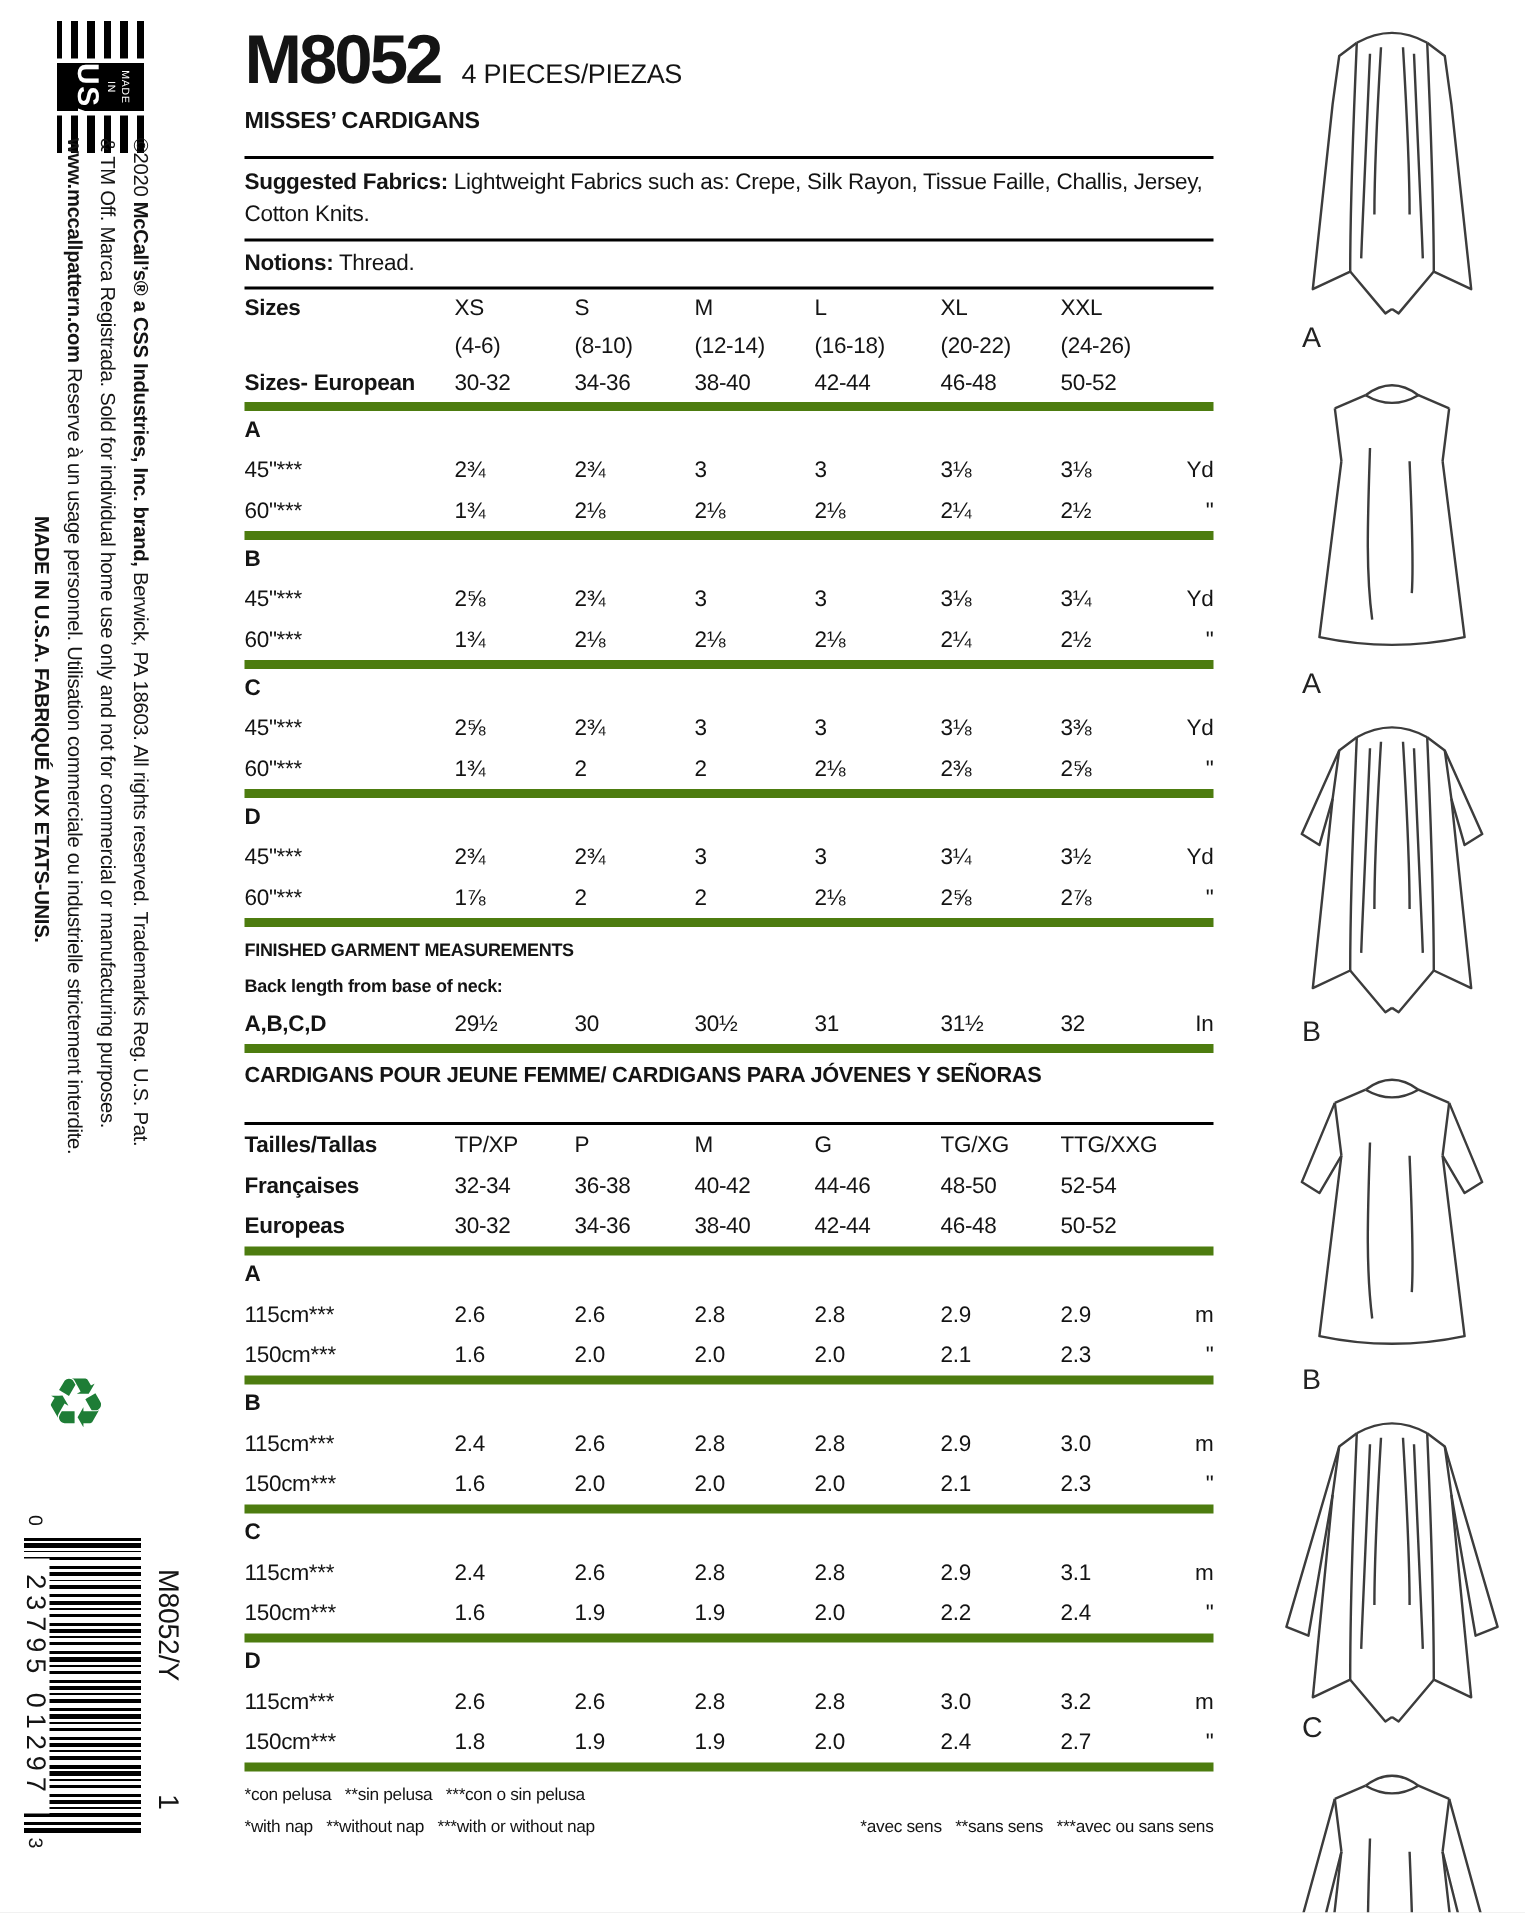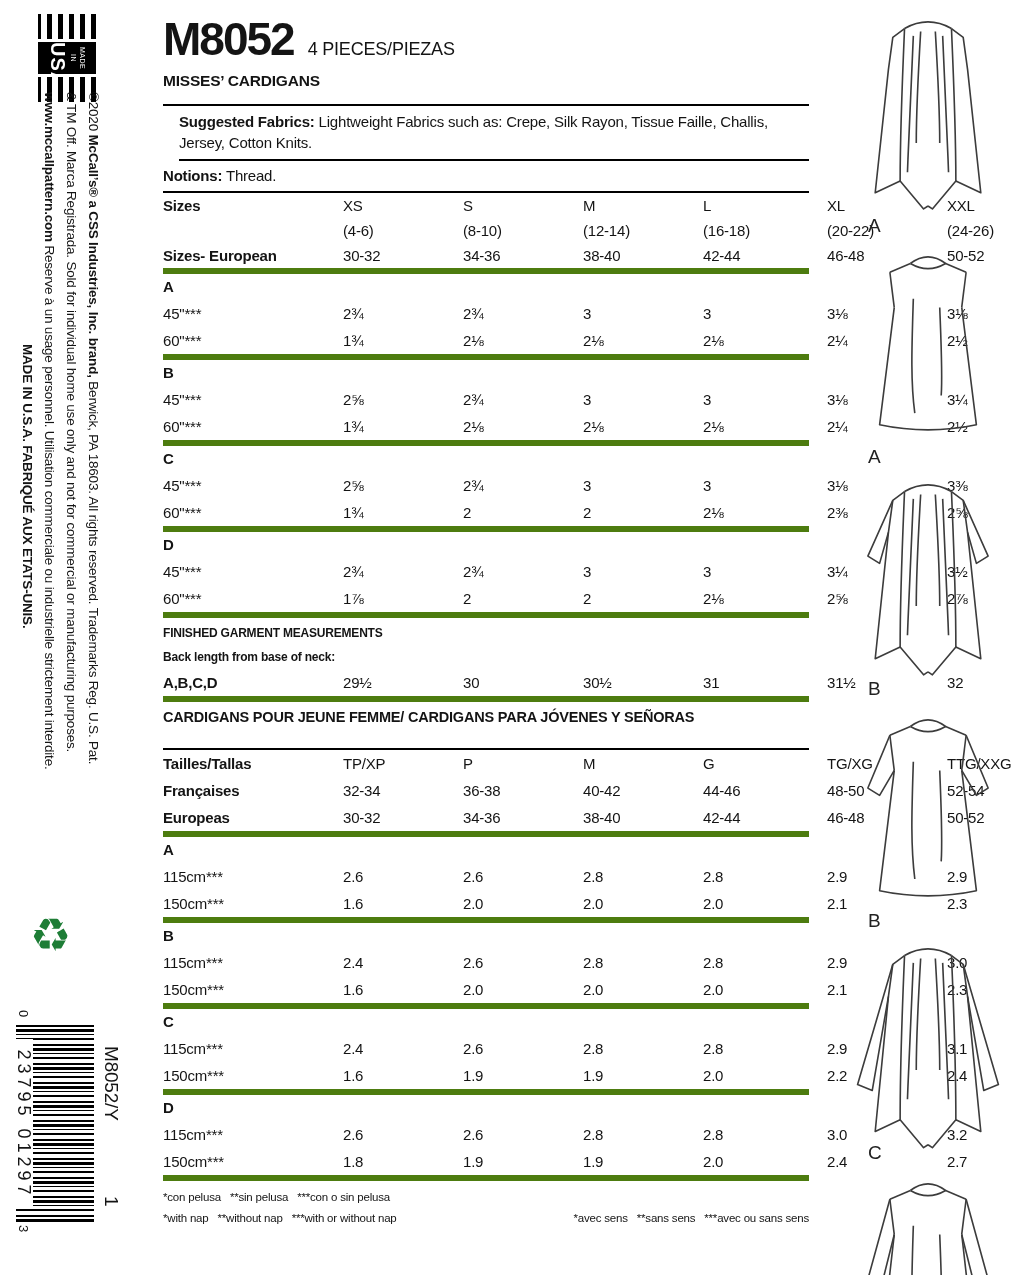--- a/index.html
+++ b/index.html
@@ -36,25 +36,25 @@
     background:repeating-linear-gradient(to right,#000 0 2px,#fff 2px 4px,#000 4px 7px,#fff 7px 9px,#000 9px 10px,#fff 10px 13px,#000 13px 15px,#fff 15px 19px);}
   .bc-digits{position:absolute;left:14px;right:14px;bottom:-2px;background:#fff;
     font-size:18px;letter-spacing:4px;text-align:center;line-height:19px;white-space:pre;}
 
   
   .main{position:absolute;left:163px;top:16px;width:646px;}
   .hdr{display:flex;align-items:baseline;}
   .hnum{font-size:46px;font-weight:bold;letter-spacing:-2px;line-height:1;}
   .hpieces{font-size:18px;margin-left:14px;text-align:center;}
   .title{font-size:15.5px;font-weight:bold;margin-top:10px;padding-bottom:14px;border-bottom:2px solid #000;}
-  .fabrics{font-size:15px;line-height:21px;padding:5px 0 6px;border-bottom:2px solid #000;margin-left:16px;}
+  .fabrics{font-size:15px;line-height:21px;padding:5px 0 6px;border-bottom:2px solid #000;}
   .notions{font-size:15px;line-height:20px;padding:5px 0 5px;border-bottom:2px solid #000;}
 
   .trow{display:grid;grid-template-columns:140px 80px 80px 80px 84px 80px 76px 1fr;
-        font-size:15px;line-height:27px;align-items:baseline;gap:40px;}
+        font-size:15px;line-height:27px;align-items:baseline;}
   .trow.hd{line-height:25px;}
   .trow.sec{line-height:26px;font-weight:bold;}
   .trow .unit{justify-self:end;}
   .rule{border-bottom:6px solid #4d7c0f;}
   .sect-title{font-size:12px;font-weight:bold;line-height:24px;}
   .fr-title{font-size:14.5px;font-weight:bold;line-height:22px;padding:4px 0 20px;border-bottom:2px solid #000;}
 
   .footnotes{margin-top:6px;font-size:11.5px;line-height:21px;}
   .fnrow{display:flex;justify-content:space-between;white-space:pre;}
 

